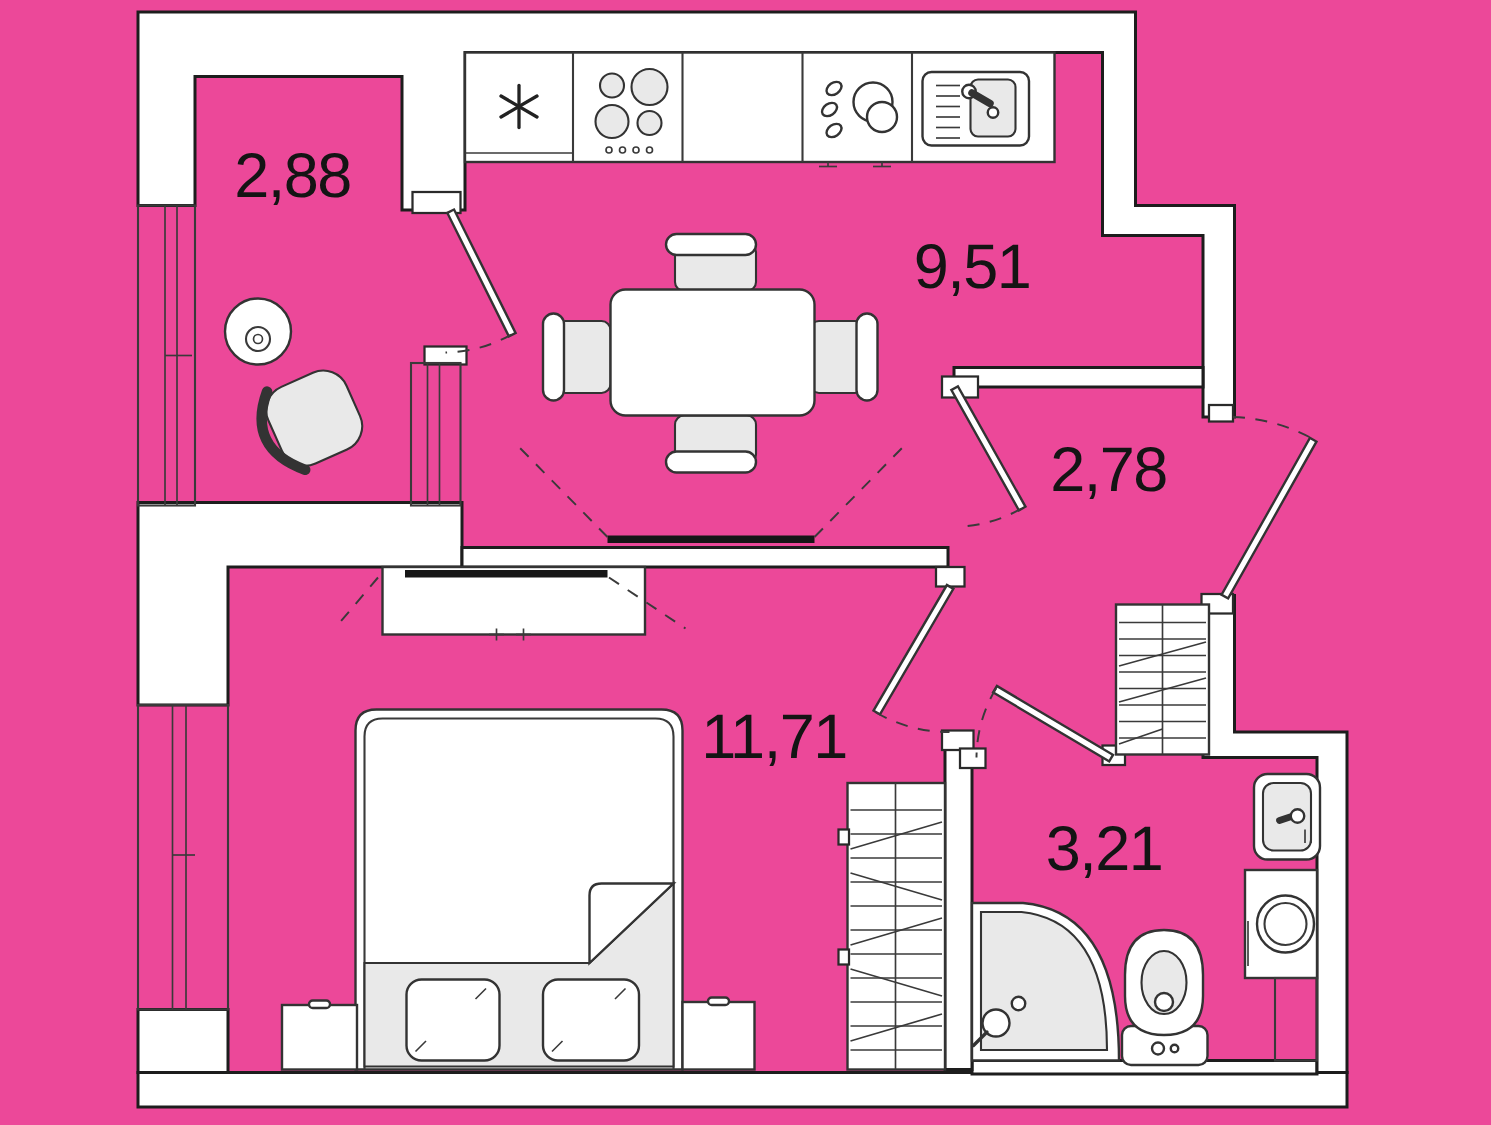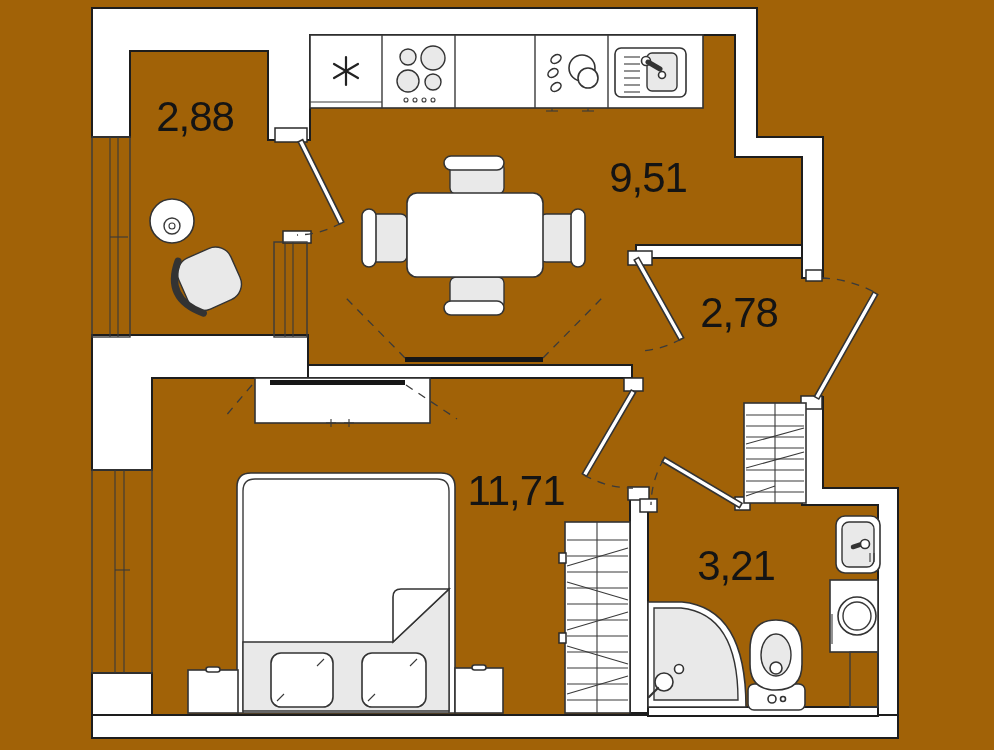--- a/index.html
+++ b/index.html
@@ -1,16 +1,16 @@
 <!DOCTYPE html>
 <html><head>
 <meta charset="utf-8">
 <style>
   html,body{margin:0;padding:0;background:#ffffff;}
-  #stage{position:relative;width:994px;height:750px;background:#a16207;overflow:hidden;
+  #stage{position:relative;width:994px;height:750px;background:#ec4899;overflow:hidden;
          font-family:"Liberation Sans",sans-serif;}
   svg{display:block;}
   .wall{fill:#ffffff;stroke:#1d1d1d;stroke-width:2;}
   .plate{fill:#ffffff;stroke:#2a2a2a;stroke-width:1.5;}
   .furn{fill:#ffffff;stroke:#333333;stroke-width:1.6;}
   .gfill{fill:#e9e9e9;stroke:#333333;stroke-width:1.4;}
   .thin{stroke:#3a3a3a;stroke-width:1.1;fill:none;}
   .thin2{stroke:#3a3a3a;stroke-width:1.4;fill:none;}
   .dash{stroke:#3a3a3a;stroke-width:1.3;fill:none;stroke-dasharray:8 7;}
   .bar{fill:#161616;stroke:none;}

